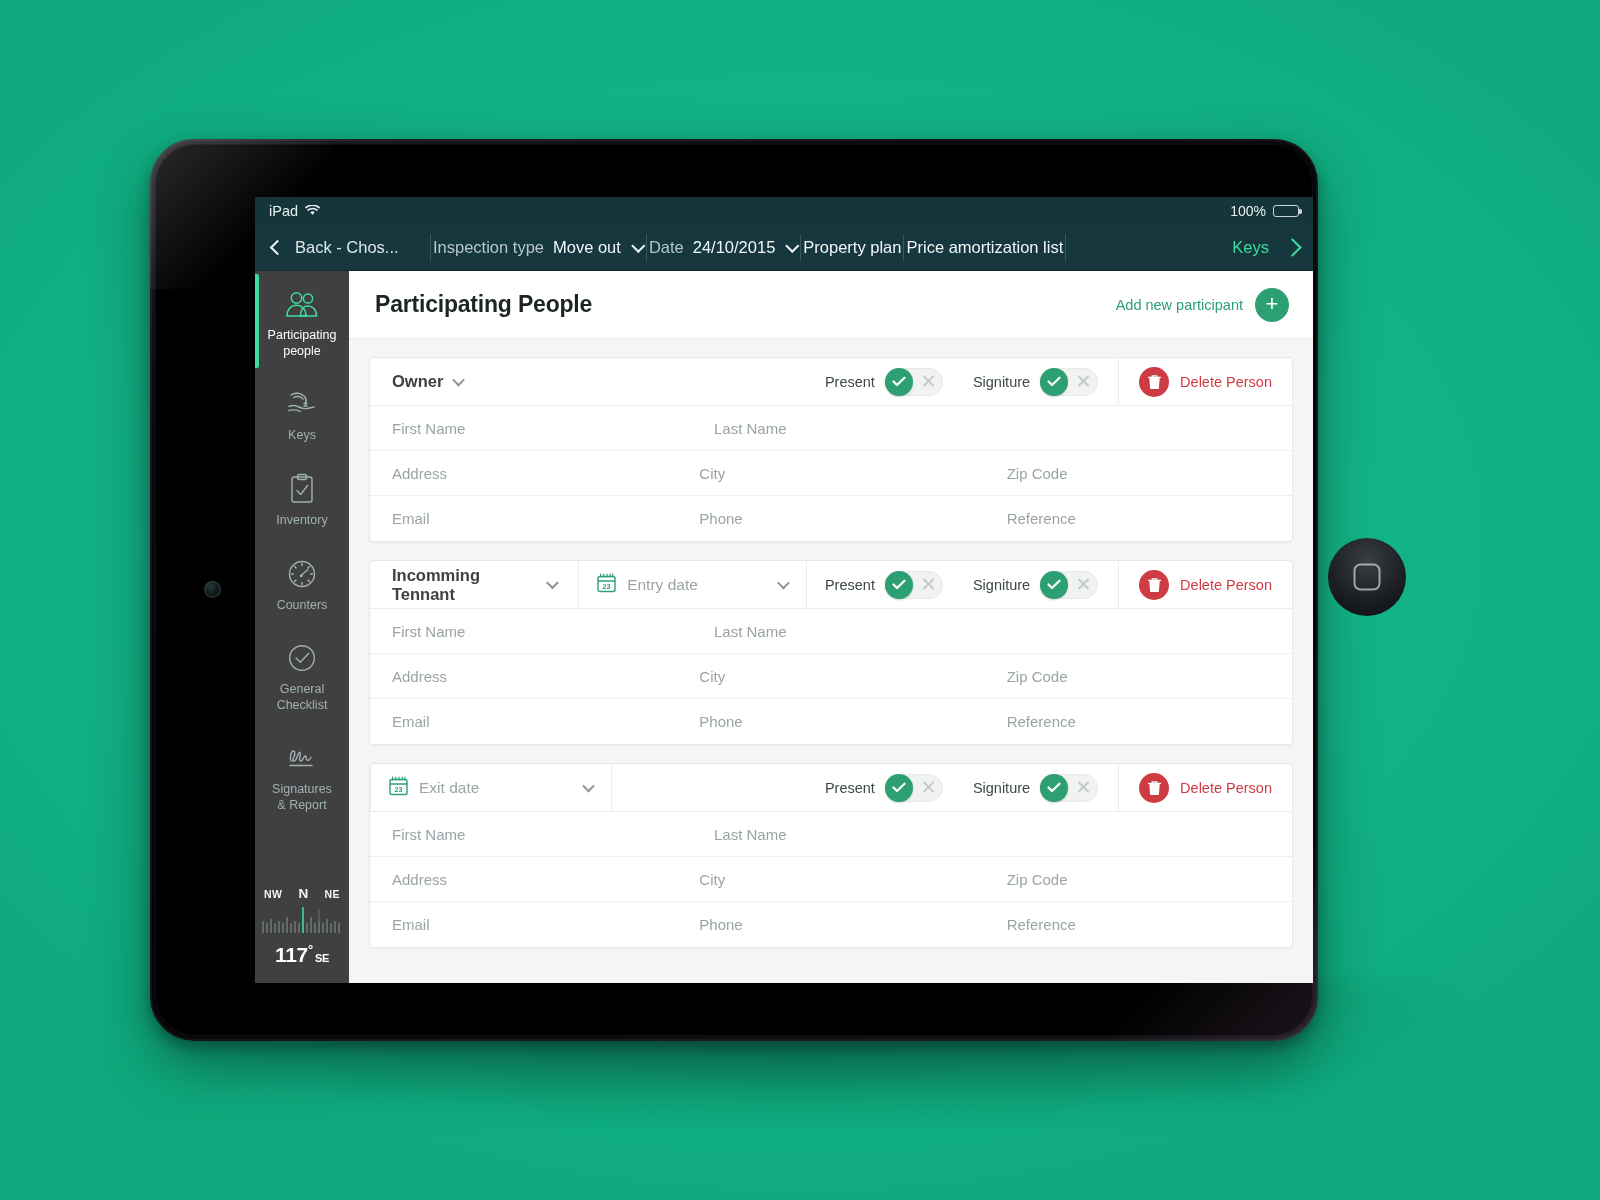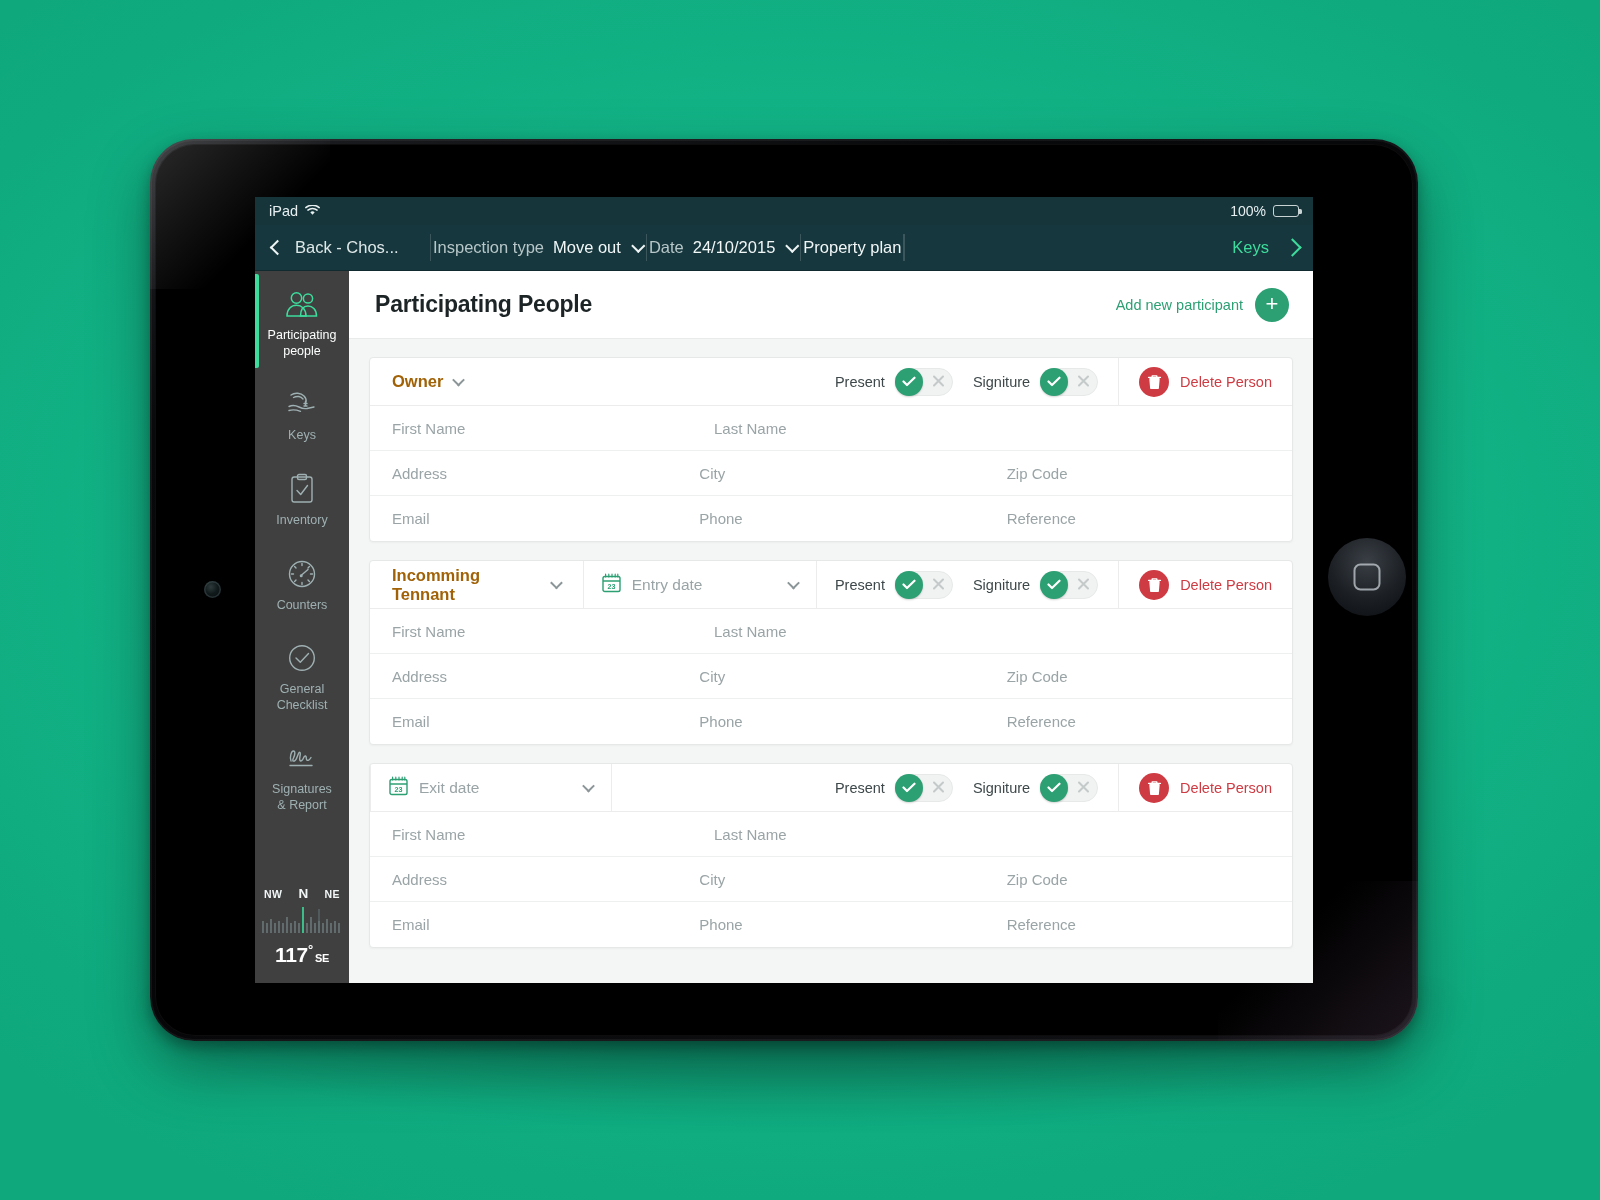--- a/index.html
+++ b/index.html
@@ -29,21 +29,21 @@
     width: 1360px; height: 150px;
     background: radial-gradient(ellipse at 50% 20%, rgba(0,0,0,0.22) 0%, rgba(0,0,0,0.0) 70%);
     filter: blur(6px);
   }
 
   
   .device {
     position: absolute;
     left: 150px;
     top: 139px;
-    width: 1268px;
+    width: 1168px;
     height: 902px;
     border-radius: 44px;
     background: linear-gradient(160deg, #1d1f22 0%, #08090b 22%, #050507 60%, #121316 100%);
     box-shadow:
       0 26px 60px rgba(0,0,0,0.38),
       0 6px 14px rgba(0,0,0,0.30),
       inset 0 0 0 2px rgba(255,255,255,0.055);
   }
   .device-inner-bezel {
     position: absolute;
@@ -336,21 +336,21 @@
   .role-cell {
     display: flex;
     align-items: center;
     gap: 11px;
     padding: 0 22px;
     min-width: 205px;
   }
   .role-name {
     font-size: 16.5px;
     font-weight: 700;
-    color: #a16207;
+    color: #404040;
   }
   .caret-dark {
     display: inline-block;
     width: 9px; height: 9px;
     border-left: 2px solid #8c9699;
     border-bottom: 2px solid #8c9699;
     transform: rotate(-45deg) translate(1px,-1px);
   }
   .vdiv { width: 1px; background: #ececec; }
   .date-cell {
@@ -358,21 +358,21 @@
     align-items: center;
     gap: 11px;
     padding: 0 18px;
     width: 240px;
   }
   .date-text { color: #9aa4a6; font-size: 15.5px; flex: 1; }
   .toggles-cell {
     margin-left: auto;
     display: flex;
     align-items: center;
-    gap: 20px;
+    gap: 30px;
     padding: 0 20px 0 18px;
   }
   .toggle-group { display: flex; align-items: center; gap: 10px; }
   .toggle-label { font-size: 14.5px; color: #3e484a; }
   .toggle {
     display: flex;
     align-items: center;
     background: #f1f2f2;
     border-radius: 14px;
     height: 28px;
@@ -481,20 +481,23 @@
       <div class="nav-cell">
         <span class="nav-label">Date</span>
         <span class="nav-value">24/10/2015</span>
         <span class="caret-down"></span>
       </div>
       <div class="nav-sep"></div>
       <div class="nav-cell">
         <span class="nav-value">Property plan</span>
       </div>
       <div class="nav-sep"></div>
+      <div class="nav-cell">
+        <span class="nav-value">Price amortization list</span>
+      </div>
       <div class="nav-sep"></div>
       <div class="nav-spacer"></div>
       <div class="nav-cell">
         <span class="nav-keys">Keys</span>
         <span class="nav-chevron-right"></span>
       </div>
     </div>
 
     <div class="app-body">
 

